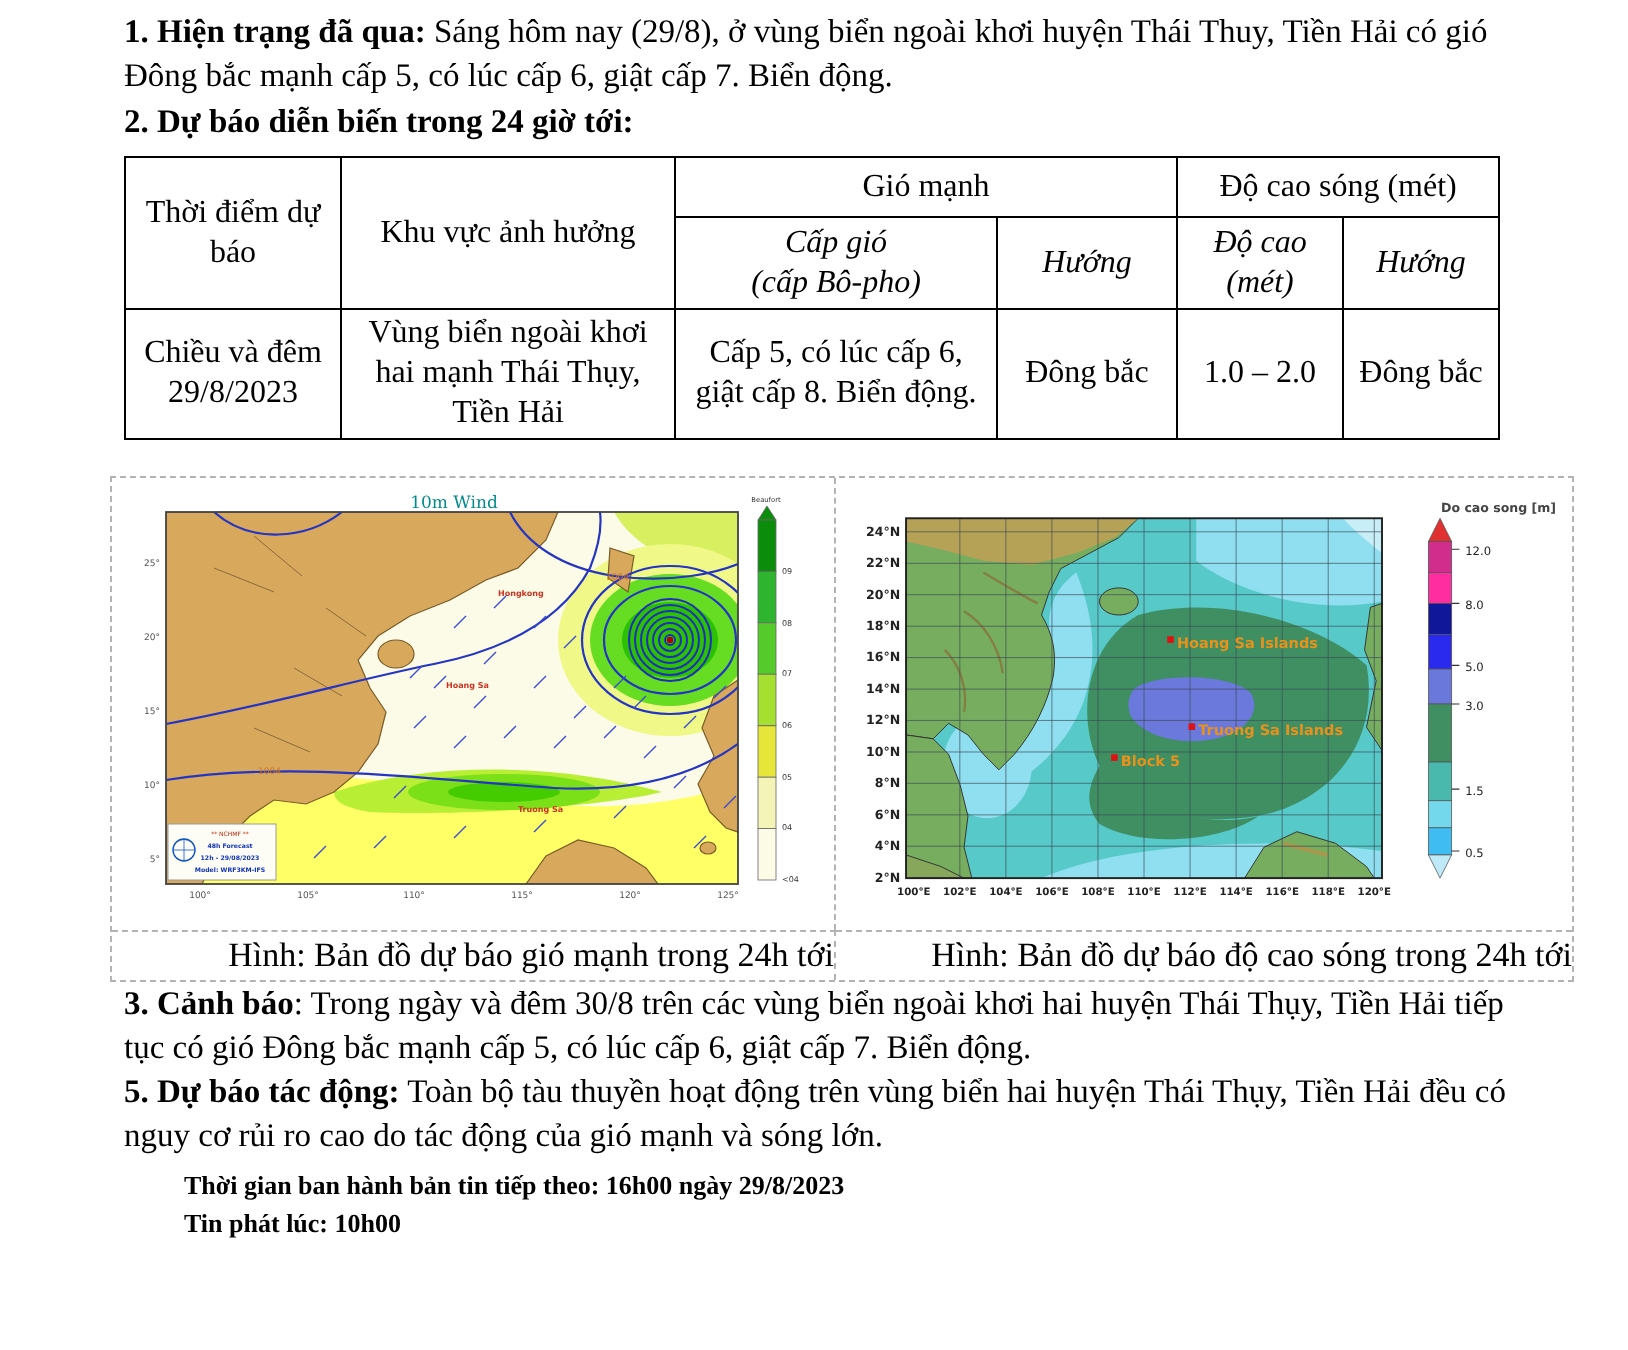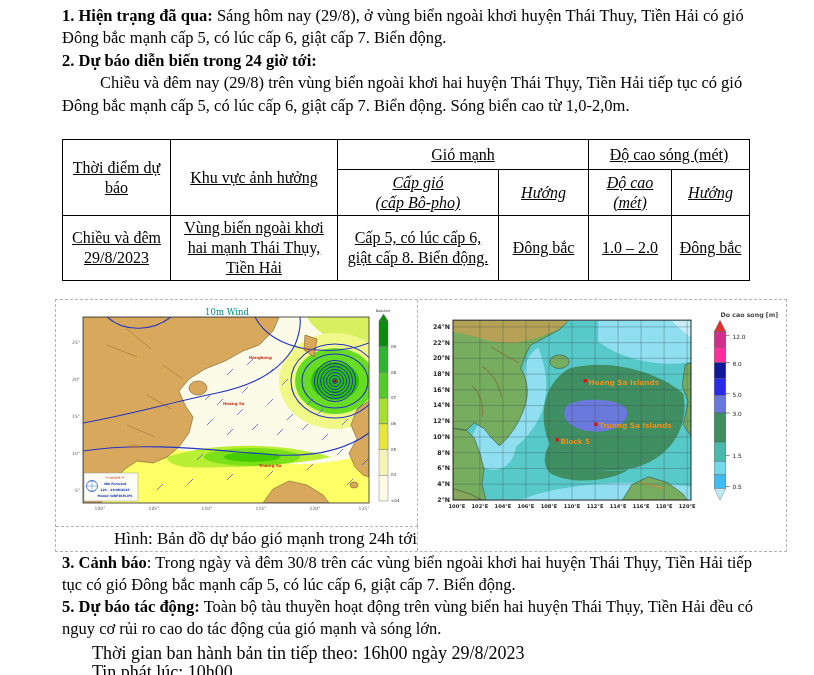--- a/index.html
+++ b/index.html
@@ -9,21 +9,21 @@
     font-family:"Liberation Serif","DejaVu Serif",serif;
     overflow:hidden;
   }
   .page { padding:5px 60px 0 62px; }
   p { margin:0; font-size:16.5px; line-height:22.4px; }
   .b { font-weight:bold; }
   .first-indent { text-indent:38px; }
 
   table.fc {
     border-collapse:collapse; table-layout:fixed;
-    width:687px; margin-top:22px;text-decoration:underline;
+    width:687px; margin-top:6px;
   }
   table.fc td {
     border:1.5px solid #000; text-align:center; vertical-align:middle;
     font-size:16px; line-height:20px; padding:2px 3px;
   }
   table.fc .it { font-style:italic; }
   tr.hr1 td { height:30px; }
   tr.hr2 td { height:46px; }
   tr.dr  td { height:64px; }
 
@@ -37,37 +37,36 @@
     overflow:hidden;
   }
   .map-cell.left { border-right:1px dashed #b3b3b3; }
   .cap-cell {
     border-top:1px dashed #b3b3b3; height:25px;
     text-align:right; font-size:17px; line-height:24px;
   }
   .cap-cell.left { border-right:1px dashed #b3b3b3; }
 
   .after-fig p { line-height:22px;font-family:Liberation Serif, serif; }
-  .issue-line { padding-left:30px; font-weight:normal; font-size:18px; line-height:19px; }
+  .issue-line { padding-left:30px; font-weight:bold; font-size:13px; line-height:19px; }
   .issue-line.first { margin-top:4px; }
 
   svg text { font-family:"DejaVu Sans","Liberation Sans",sans-serif; }
   svg text.ser { font-family:"DejaVu Serif","Liberation Serif",serif; }
 </style>
 </head>
 <body>
 
 <div class="page">
 
   <p><span class="b">1. Hiện trạng đã qua:</span>
   <span>Sáng hôm nay (29/8), ở vùng biển ngoài khơi huyện Thái Thuy, Tiền Hải có gió Đông bắc mạnh cấp 5, có lúc cấp 6, giật cấp 7. Biển động.</span></p>
 
   <p class="b">2. Dự báo diễn biến trong 24 giờ tới:</p>
 
-  <p class="first-indent">Chiều và đêm nay (29/8) trên vùng biển ngoài khơi hai huyện Thái Thụy, Tiền Hải tiếp tục có gió Đông bắc mạnh cấp 5, có lúc cấp 6, giật cấp 7. Biển động. Sóng biển cao từ 1,0-2,0m.</p>
 
   <table class="fc">
     <colgroup>
       <col style="width:108px">
         <col style="width:167px">
         <col style="width:161px">
       <col style="width:90px">
         <col style="width:83px">
         <col style="width:78px">
     </colgroup>
@@ -313,20 +312,21 @@
             <text x="319" y="91">5.0</text>
             <text x="319" y="111">3.0</text>
             <text x="319" y="155">1.5</text>
             <text x="319" y="187">0.5</text>
           </g>
         </g>
       </svg>
     </div>
 
     <div class="cap-cell left">Hình: Bản đồ dự báo gió mạnh trong 24h tới</div>
+    <div class="cap-cell">Hình: Bản đồ dự báo độ cao sóng trong 24h tới</div>
   </div>
 
   <div class="after-fig">
     <p><span class="b">3. Cảnh báo</span><span>: Trong ngày và đêm 30/8 trên các vùng biển ngoài khơi hai huyện Thái Thụy, Tiền Hải tiếp tục có gió Đông bắc mạnh cấp 5, có lúc cấp 6, giật cấp 7. Biển động.</span></p>
     <p><span class="b">5. Dự báo tác động:</span>
     <span>Toàn bộ tàu thuyền hoạt động trên vùng biển hai huyện Thái Thụy, Tiền Hải đều có nguy cơ rủi ro cao do tác động của gió mạnh và sóng lớn.</span></p>
   </div>
 
   <p class="issue-line first">Thời gian ban hành bản tin tiếp theo: 16h00 ngày 29/8/2023</p>
   <p class="issue-line">Tin phát lúc: 10h00</p>

